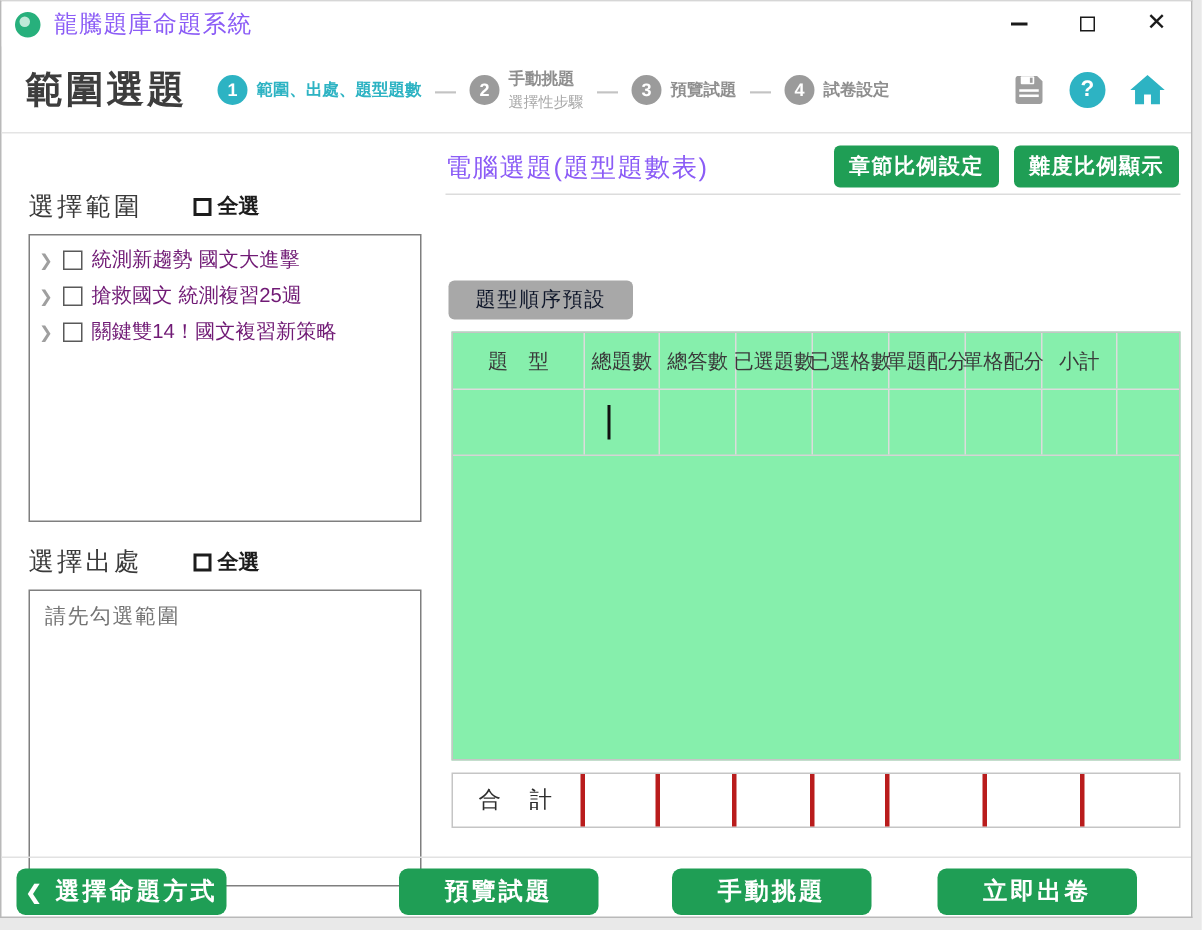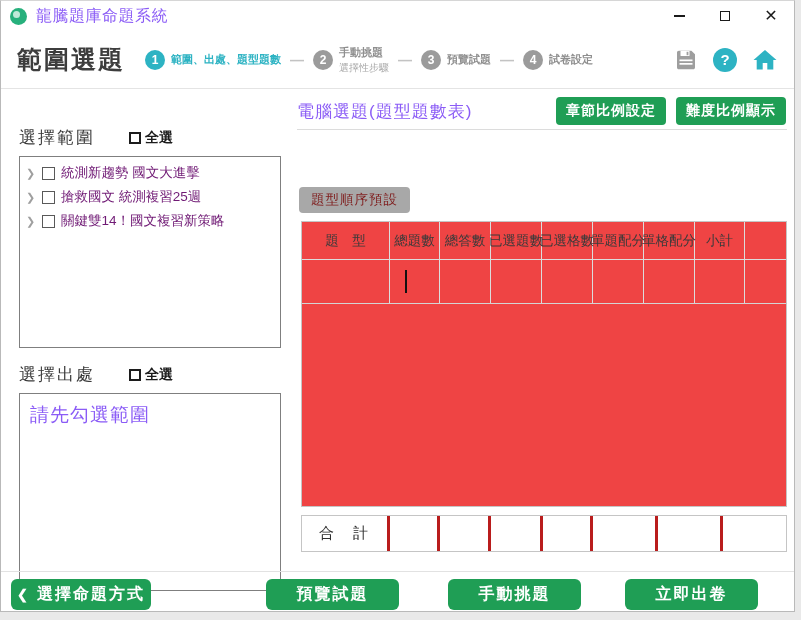--- a/index.html
+++ b/index.html
@@ -40,32 +40,32 @@
   .selectall { display: flex; align-items: center; margin-left: 34px; gap: 4px; }
   .cb-bold { width: 12px; height: 12px; border: 2px solid #1c1c1c; display: inline-block; background: #fff; }
   .selectall-label { font-size: 14px; font-weight: bold; color: #1c1c1c; }
   .tree-box { margin-top: 7px; width: 262px; height: 192px; border: 1px solid #7f7f7f; background: #fff; padding: 4px 2px; overflow: hidden; }
   .tree-item { display: flex; align-items: center; gap: 6px; padding: 3px 2px 3px 4px; }
   .tree-chevron { color: #9f9f9f; font-size: 11px; width: 10px; flex: 0 0 auto; }
   .cb-tree { width: 13px; height: 13px; border: 1px solid #595959; background: #fff; display: inline-block; flex: 0 0 auto; }
   .tree-label { font-size: 13.5px; color: #701a75; white-space: nowrap; }
   .source-head { margin-top: 15px; }
   .source-box { margin-top: 7px; width: 262px; height: 198px; border: 1px solid #7f7f7f; background: #fff; padding: 8px 10px; }
-  .placeholder { font-size: 19px; color: #8b5cf6; letter-spacing: 1px; }
+  .placeholder { font-size: 14px; color: #737373; letter-spacing: 1px; }
   
   .right-title-row { position: absolute; left: 296px; top: 96px; width: 489px; display: flex; align-items: center; }
   .right-title { font-size: 17px; color: #8b5cf6; letter-spacing: 1px; }
   .right-btns { margin-left: auto; display: flex; gap: 10px; }
   .btn-green-sm { background: #1f9e55; color: #fff; font-size: 14px; font-weight: bold; border: none;
                   border-radius: 4px; padding: 5px 10px; letter-spacing: 1px; font-family: inherit; }
   .right-rule { position: absolute; left: 296px; top: 128px; width: 490px; border-top: 1px solid #dcdcdc; }
-  .btn-gray { position: absolute; left: 298px; top: 186px; background: #a8a8a8; color: #7f1d1d; font-size: 13.5px;
-              border: none; border-radius: 4px; padding: 4px 12px; letter-spacing: 1px; font-family: inherit; }
-  
-  .qtable { position: absolute; left: 300px; top: 220px; width: 486px; height: 286px; border: 1px solid #c5c5c5; background: #ef4444; }
+  .btn-gray { position: absolute; left: 298px; top: 186px; background: #a8a8a8; color: #0f172a; font-size: 13.5px;
+              border: none; border-radius: 4px; padding: 4px 18px; letter-spacing: 1px; font-family: inherit; }
+  
+  .qtable { position: absolute; left: 300px; top: 220px; width: 486px; height: 286px; border: 1px solid #c5c5c5; background: #86efac; }
   .trow { display: flex; }
   .tcell { border-right: 1px solid #dcdcdc; display: flex; align-items: center; justify-content: center;
            font-size: 13.5px; color: #3a3a3a; white-space: nowrap; overflow: visible; }
   .tcell:last-child { border-right: none; }
   .thead-row { height: 38px; border-bottom: 1px solid #dcdcdc; }
   .tbody-row { height: 44px; border-bottom: 1px solid #d4d4d4; }
   .c0{width:88px;} .c1{width:50px;} .c2{width:51px;} .c3{width:51px;} .c4{width:51px;}
   .c5{width:51px;} .c6{width:51px;} .c7{width:50px;} .c8{width:41px;}
   .text-cursor { width: 2px; height: 23px; background: #111; margin-right: 18px; }
   

